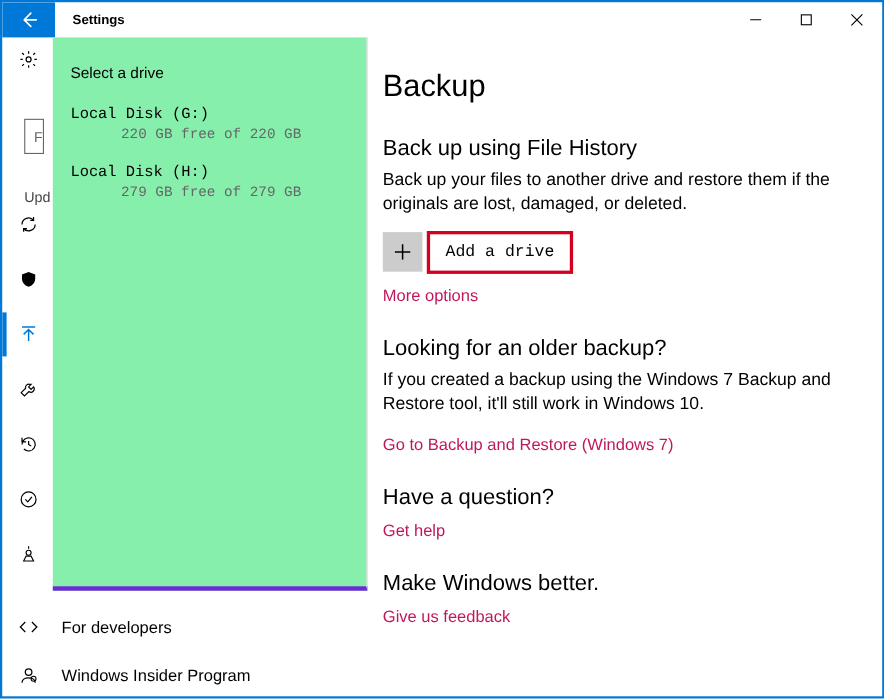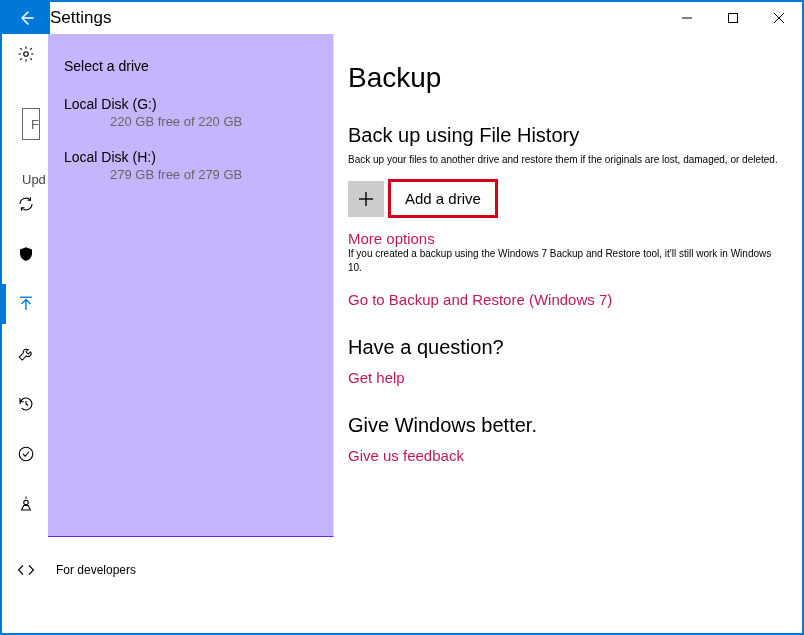--- a/index.html
+++ b/index.html
@@ -25,22 +25,23 @@
     background:#0078d7;
     color:#fff;
     display:flex;
     align-items:center;
     justify-content:center;
   }
   .title-text {
     flex:1;
     display:flex;
     align-items:center;
-    padding-left:0;
-    font-size:17px;
+    padding-left:16px;
+    font-size:12px;
+    font-weight:bold;
   }
   .win-controls {
     display:flex;
   }
   .win-btn {
     width:46px;
     display:flex;
     align-items:center;
     justify-content:center;
     font-size:12px;
@@ -74,21 +75,21 @@
     padding-right:4px;
   }
   .nav-item-row {
     display:flex;
     align-items:center;
     height:40px;
     padding-left:0;
   }
   .nav-item-row .nav-icon { height:40px; }
   .nav-item-label {
-    font-size:12px;
+    font-size:15px;
     padding-left:6px;
   }
   .nav-search {
     position:absolute;
     left:20px; top:74px;
     width:18px;
     border:1px solid #666;
     height:32px;
     display:flex;
     align-items:center;
@@ -103,31 +104,32 @@
     font-size:13px;
     color:#444;
   }
 
   .drive-flyout {
     position:absolute;
     left:46px;
     top:0;
     width:286px;
     height:503px;
-    background:#c4b5fd;
+    background:#86efac;
     border-right:1px solid #e0e0e0;
-    border-bottom:1px solid #6d28d9;
+    border-bottom:4px solid #6d28d9;
     padding-top:24px;
   }
   .flyout-header {
     padding:0 16px 12px 16px;
     font-size:14px;
   }
   .drive-item {
     padding:10px 16px;
+    font-family:Liberation Mono, monospace;
   }
   .drive-name { font-size:14px; color:#000; }
   .drive-free { font-size:13px; color:#666; margin-top:2px;margin-left:46px; }
 
   
   .right-col {
     flex:1;
     padding:18px 24px 0 14px;
   }
   h1.page-title {
@@ -135,35 +137,36 @@
     font-weight:400;
     margin:10px 0 30px 0;
   }
   h2.section-title {
     font-size:20px;
     font-weight:400;
     margin:28px 0 6px 0;
   }
   h2.section-title.first { margin-top:16px; }
   .section-desc {
-    font-size:10px;
+    font-size:16px;
     color:#000;
     line-height:1.4;
     margin:0 0 12px 0;
   }
   .link {
     color:#be185d;
     font-size:15px;
     display:inline-block;
     margin-top:4px;
   }
   .add-drive-row {
     display:flex;
     align-items:center;
     margin:12px 0 8px 0;
+    font-family:Liberation Mono, monospace;
   }
   .plus-tile {
     width:36px; height:36px;
     background:#ccc;
     display:flex;
     align-items:center;
     justify-content:center;
     font-size:20px;
     color:#000;
   }
@@ -269,20 +272,30 @@
 
     <div style="position:absolute; left:0; top:516px; width:100%;">
       <div class="nav-item-row">
         <div class="nav-icon">
           <svg width="18" height="18" viewBox="0 0 24 24">
               <path d="M8 6l-6 6 6 6M16 6l6 6-6 6" fill="none" stroke="#000" stroke-width="1.5"></path>
             </svg>
         </div>
         <span class="nav-item-label">For developers</span>
       </div>
+      <div class="nav-item-row" style="margin-top:4px">
+        <div class="nav-icon">
+          <svg width="18" height="18" viewBox="0 0 24 24">
+              <circle cx="12" cy="8" r="4" fill="none" stroke="#000" stroke-width="1.5"></circle>
+              <path d="M4 21c0-4 4-6 8-6s8 2 8 6" fill="none" stroke="#000" stroke-width="1.5"></path>
+              <circle cx="18" cy="16" r="3" fill="none" stroke="#000" stroke-width="1.3"></circle>
+            </svg>
+        </div>
+        <span class="nav-item-label">Windows Insider Program</span>
+      </div>
     </div>
 
     <div class="drive-flyout">
       <div class="flyout-header">Select a drive</div>
       <div class="drive-item">
         <div class="drive-name">Local Disk (G:)</div>
         <div class="drive-free">220 GB free of 220 GB</div>
       </div>
       <div class="drive-item">
         <div class="drive-name">Local Disk (H:)</div>
@@ -305,22 +318,23 @@
             <line x1="1" y1="8" x2="15" y2="8" stroke="#000" stroke-width="1.4"></line>
           </svg>
       </div>
       <div class="add-drive-highlight">
         <span>Add a drive</span>
       </div>
     </div>
 
     <span class="link">More options</span>
 
+    <h2 class="section-title">Looking for an older backup?</h2>
     <p class="section-desc">If you created a backup using the Windows 7 Backup and Restore tool, it'll still work in Windows 10.</p>
     <span class="link">Go to Backup and Restore (Windows 7)</span>
 
     <h2 class="section-title">Have a question?</h2>
     <span class="link">Get help</span>
 
-    <h2 class="section-title">Give Windows better.</h2>
+    <h2 class="section-title">Make Windows better.</h2>
     <span class="link">Give us feedback</span>
   </div>
 </div>
 
 </body></html>

